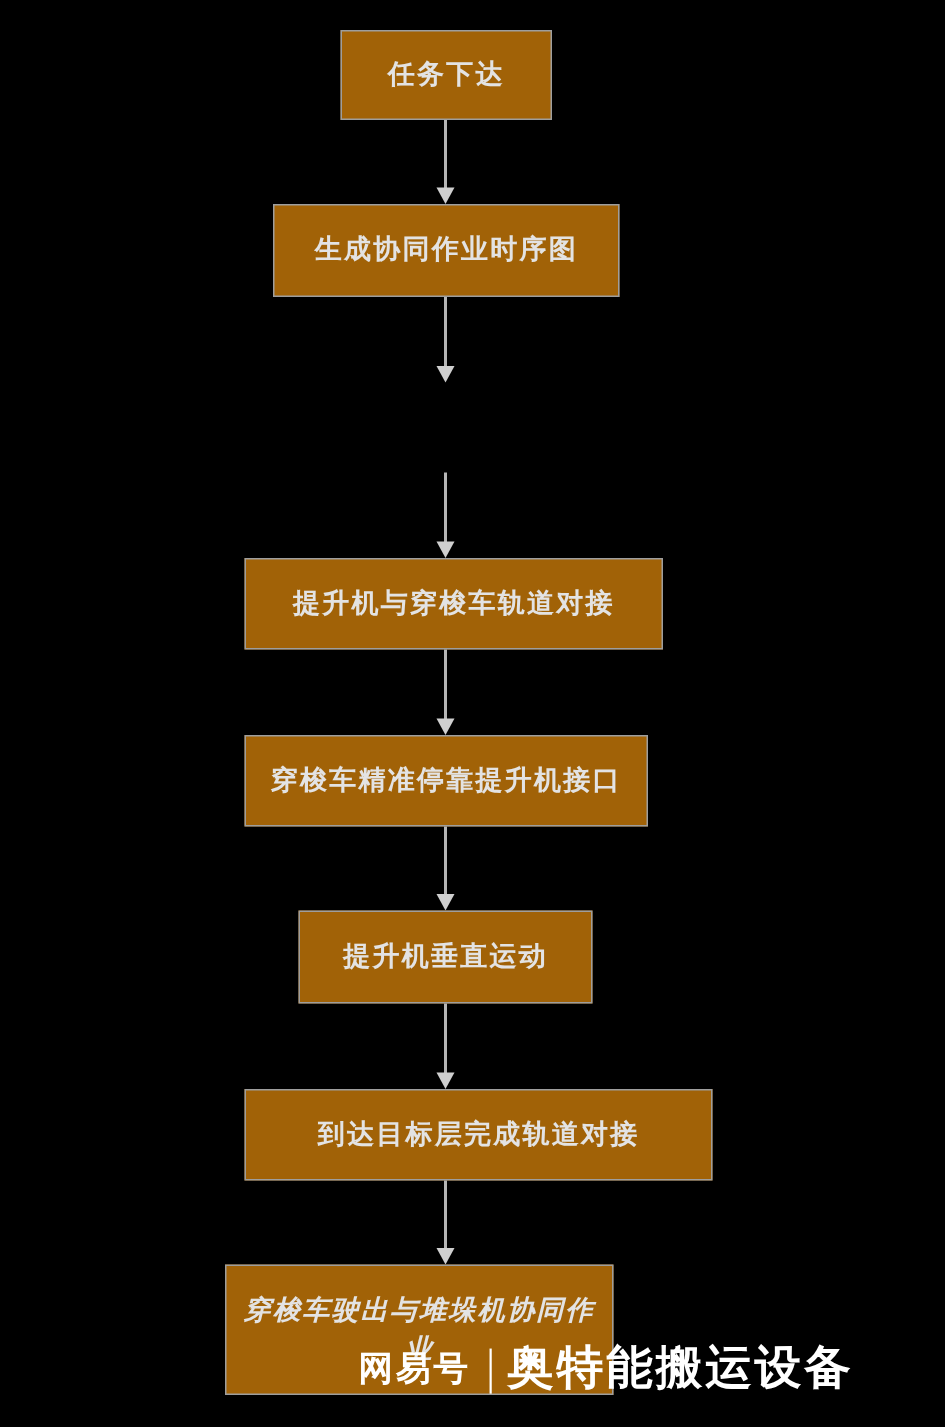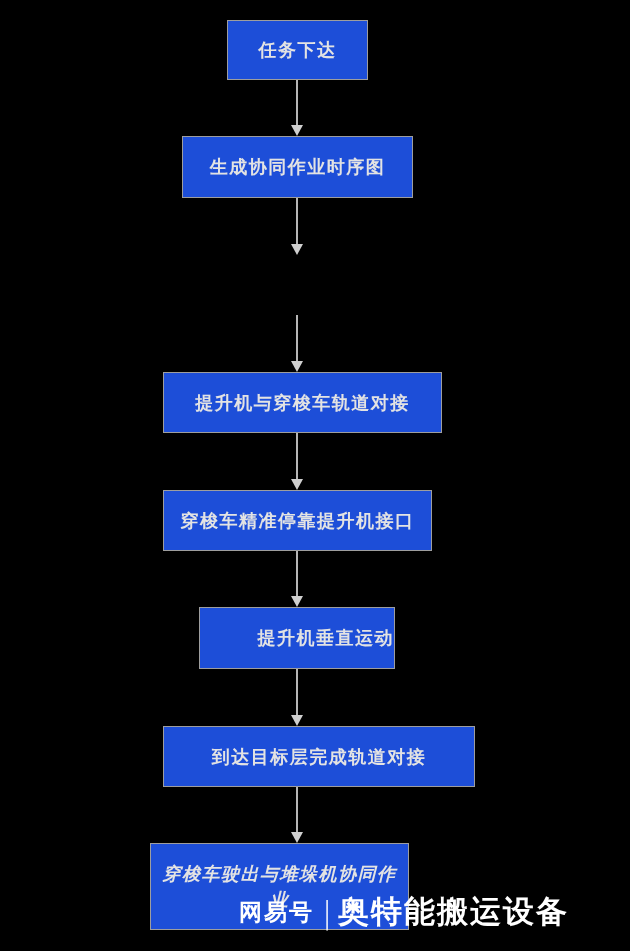--- a/index.html
+++ b/index.html
@@ -7,39 +7,39 @@
     position: relative;
     width: 630px;
     height: 951px;
     background: #000000;
     overflow: hidden;
     font-family: "DejaVu Sans", "Liberation Sans", sans-serif;
   }
   .step {
     position: absolute;
     box-sizing: border-box;
-    background: #1d4ed8;
+    background: #a16207;
     border: 1.5px solid #9e9e9e;
     color: #e3e3e3;
     display: flex;
     align-items: center;
     justify-content: center;
     text-align: center;
     font-size: 18px;
     font-weight: 600;
     letter-spacing: 1.5px;
     line-height: 26px;
   }
   .step span { display: inline-block; }
   #b1 { left: 227px; top: 20px;  width: 141px; height: 60px; }
   #b2 { left: 182px; top: 136px; width: 231px; height: 62px; text-align: right; }
   #b3 { left: 153px; top: 255px; width: 287px; height: 60px; }
   #b4 { left: 163px; top: 372px; width: 279px; height: 61px; }
   #b5 { left: 163px; top: 490px; width: 269px; height: 61px; }
-  #b6 { left: 199px; top: 607px; width: 196px; height: 62px; justify-content: flex-end; }
+  #b6 { left: 199px; top: 607px; width: 196px; height: 62px; }
   #b7 { left: 163px; top: 726px; width: 312px; height: 61px; }
   #b8 { left: 150px; top: 843px; width: 259px; height: 87px; font-style: italic; }
   #b8 span { width: 240px; }
 
   .arrow {
     position: absolute;
     left: 291px;
     width: 12px;
   }
   .arrow::before {

